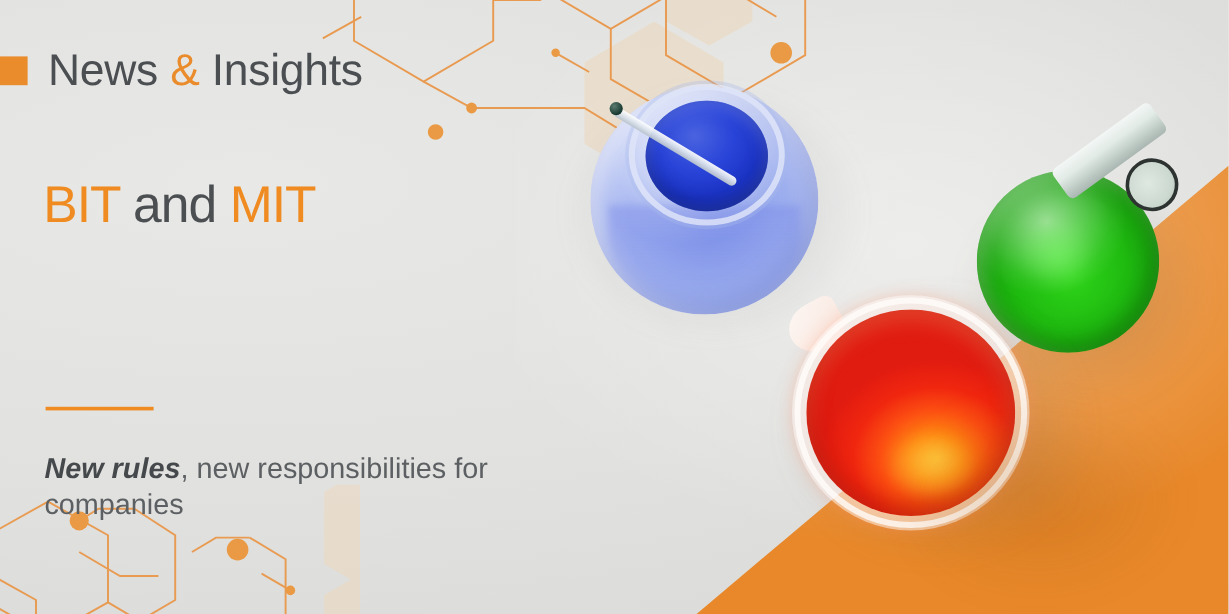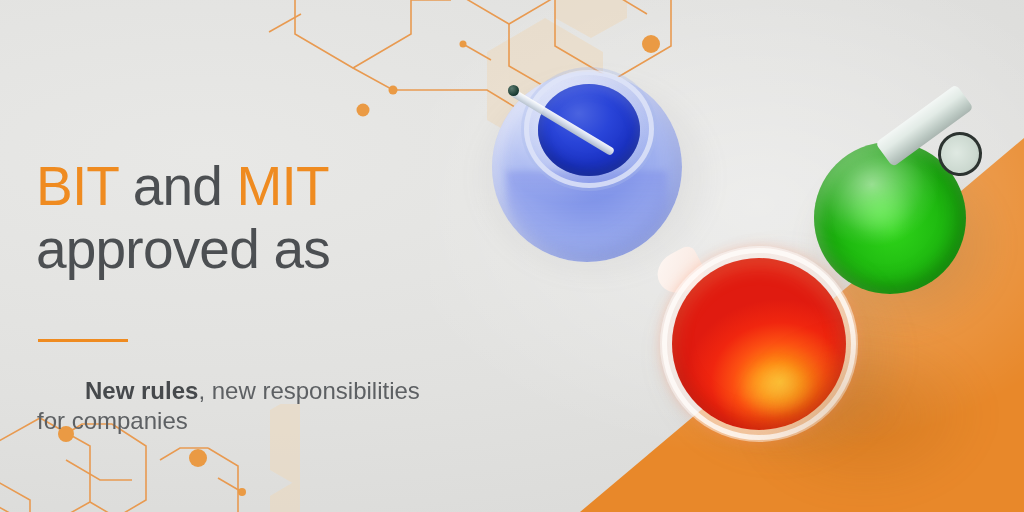--- a/index.html
+++ b/index.html
@@ -78,21 +78,21 @@
   }
   .eyebrow-text .amp {
     color: #ea8c2b;
   }
 
   .headline {
     position: absolute;
     left: 36px;
     top: 118px;
     width: 420px;
-    font-size: 55px;
+    font-size: 43px;
     line-height: 1.14;
     font-weight: 400;
     color: #4c4f52;
     letter-spacing: -0.8px;
   }
   .headline .hl-accent { color: #ef8b20; }
 
   .rule {
     position: absolute;
     left: 38px;
@@ -106,23 +106,23 @@
     position: absolute;
     left: 37px;
     top: 352px;
     width: 410px;
     font-size: 24px;
     line-height: 1.26;
     color: #5d6063;
     font-weight: 400;
   }
   .subhead .sub-em {
+    font-style: italic;
     font-weight: bold;
     color: #46494c;
-    margin-left: 48px;
   }
 
   
   .vessel { position: absolute; }
 
   
   .blue-shadow {
     left: 470px; top: 70px; width: 250px; height: 215px;
     border-radius: 50%;
     background: radial-gradient(closest-side, rgba(120,120,125,0.28) 0%, rgba(120,120,125,0.10) 62%, rgba(120,120,125,0) 100%);
@@ -347,21 +347,25 @@
   <div class="vessel red-shadow"></div>
   <div class="vessel red-spout"></div>
   <div class="vessel red-glass"></div>
   <div class="vessel red-liquid"></div>
   <div class="vessel red-rim"></div>
 
   <div class="wedge-shade"></div>
 
   <div class="content">
 
-
-    <h1 class="headline"><span class="hl-accent">BIT</span><span> and </span><span class="hl-accent">MIT</span><br><span>approved as</span><br></h1>
+    <div class="eyebrow-row">
+      <div class="eyebrow-square"></div>
+      <div class="eyebrow-text"><span>News </span><span class="amp">&amp;</span><span> Insights</span></div>
+    </div>
+
+    <h1 class="headline"><span class="hl-accent">BIT</span><span> and </span><span class="hl-accent">MIT</span><br><br></h1>
 
     <div class="rule"></div>
 
     <p class="subhead"><span class="sub-em">New rules</span><span>, new responsibilities for companies</span></p>
 
   </div>
 </div>
 
 </body></html>

